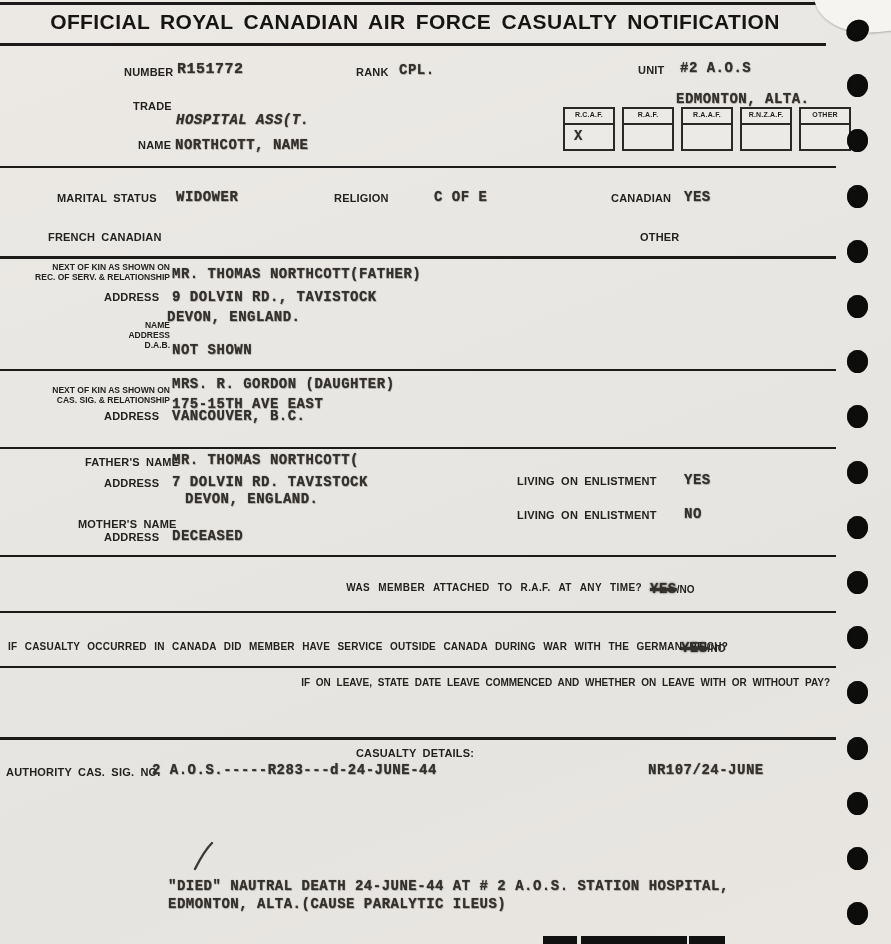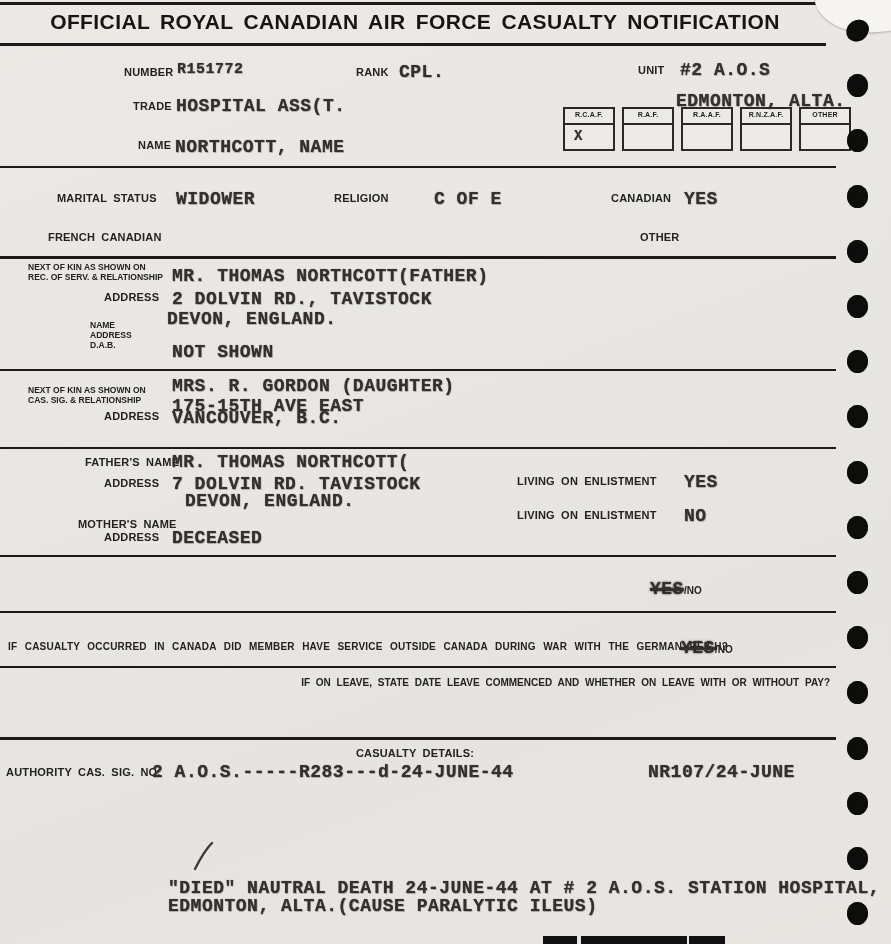--- a/index.html
+++ b/index.html
@@ -3,25 +3,25 @@
 <meta charset="utf-8">
 <style>
   html,body{margin:0;padding:0;background:#555;}
   #paper{
     position:relative;width:891px;height:944px;overflow:hidden;
     background:linear-gradient(160deg,#ece9e5 0%,#e9e7e3 35%,#e6e4e0 70%,#e9e6e2 100%);
     font-family:"Liberation Sans",sans-serif;color:#1e1d1b;
   }
   .rule{position:absolute;left:0;background:#1c1b19;}
   .lbl{position:absolute;font-weight:700;font-size:11px;letter-spacing:.2px;word-spacing:3px;color:#232220;white-space:nowrap;}
-  .lbl-sm{position:absolute;font-weight:700;font-size:8.5px;line-height:10px;color:#232220;text-align:left;white-space:nowrap;}
+  .lbl-sm{position:absolute;font-weight:700;font-size:8.5px;line-height:10px;color:#232220;text-align:right;white-space:nowrap;}
   .q{position:absolute;font-weight:700;font-size:10px;color:#232220;white-space:nowrap;}
   .typed{
     position:absolute;font-family:"Liberation Mono","DejaVu Sans Mono",monospace;
-    font-weight:700;font-size:18px;letter-spacing:.5px;color:#34312d;white-space:nowrap;
+    font-weight:700;font-size:14px;letter-spacing:.5px;color:#34312d;white-space:nowrap;
     text-shadow:0 0 1px rgba(45,42,38,.75), .6px .6px 0 rgba(45,42,38,.25);
   }
   .struck{text-decoration:line-through;text-decoration-thickness:3px;text-shadow:0 0 2px rgba(30,28,25,.95);}
   .boxes{position:absolute;left:563px;top:107px;display:flex;gap:7px;}
   .sbox{width:48px;height:40px;border:2px solid #2a2927;background:rgba(255,255,255,.12);}
   .sbox .bh{height:12px;border-bottom:2px solid #2a2927;font-size:7px;font-weight:700;text-align:center;padding-top:2px;letter-spacing:.2px;}
   .sbox .bv{font-family:"Liberation Mono","DejaVu Sans Mono",monospace;font-weight:700;font-size:14px;color:#34312d;padding:3px 0 0 9px;text-shadow:0 0 1px rgba(45,42,38,.7);}
   .hole{position:absolute;left:847px;width:21px;height:23px;border-radius:50%;background:#0d0d0c;box-shadow:inset 0 0 2px #000;}
   .tear{position:absolute;left:816px;top:-10px;width:86px;height:44px;background:#f6f4f0;border-radius:0 0 10px 60px/0 0 10px 40px;transform:rotate(-6deg);box-shadow:0 1px 2px rgba(0,0,0,.25);}
   .bbar{position:absolute;top:936px;height:10px;background:#111;}
@@ -40,21 +40,21 @@
   <div class="tear"></div>
 
   <div class="lbl" style="left:124px;top:66px;">NUMBER</div>
   <div class="typed" style="left:177px;top:61px;font-size:15px;">R151772</div>
   <div class="lbl" style="left:356px;top:66px;">RANK</div>
   <div class="typed" style="left:399px;top:62px;">CPL.</div>
   <div class="lbl" style="left:638px;top:64px;">UNIT</div>
   <div class="typed" style="left:680px;top:60px;">#2 A.O.S</div>
   <div class="typed" style="left:676px;top:91px;">EDMONTON, ALTA.</div>
   <div class="lbl" style="left:133px;top:100px;">TRADE</div>
-  <div class="typed" style="left:176px;top:96px;">HOSPITAL ASS(T.</div>
+  <div class="typed" style="left:176px;top:112px;font-style:italic;">HOSPITAL ASS(T.</div>
   <div class="lbl" style="left:138px;top:139px;">NAME</div>
   <div class="typed" style="left:175px;top:137px;">NORTHCOTT, NAME</div>
 
   <div class="boxes">
     <div class="sbox">
       <div class="bh">R.C.A.F.</div>
       <div class="bv">X</div>
     </div>
     <div class="sbox">
       <div class="bh">R.A.F.</div>
@@ -86,21 +86,21 @@
   <div class="lbl" style="left:640px;top:231px;">OTHER</div>
 
   <div class="rule" style="top:256px;width:836px;height:3px;"></div>
 
   <div class="lbl-sm" style="left:28px;top:262px;width:142px;">
     <span>NEXT OF KIN AS SHOWN ON</span><br>
     <span>REC. OF SERV. &amp; RELATIONSHIP</span>
   </div>
   <div class="typed" style="left:172px;top:266px;">MR. THOMAS NORTHCOTT(FATHER)</div>
   <div class="lbl" style="left:104px;top:291px;">ADDRESS</div>
-  <div class="typed" style="left:172px;top:289px;">2 DOLVIN RD., TAVISTOCK</div>
+  <div class="typed" style="left:172px;top:289px;">9 DOLVIN RD., TAVISTOCK</div>
   <div class="typed" style="left:167px;top:309px;">DEVON, ENGLAND.</div>
   <div class="lbl-sm" style="left:90px;top:320px;width:80px;">
     <span>NAME</span><br>
     <span>ADDRESS</span><br>
     <span>D.A.B.</span>
   </div>
   <div class="typed" style="left:172px;top:342px;">NOT SHOWN</div>
 
   <div class="rule" style="top:369px;width:836px;height:2px;"></div>
 
@@ -123,20 +123,21 @@
   <div class="lbl" style="left:517px;top:475px;">LIVING ON ENLISTMENT</div>
   <div class="typed" style="left:684px;top:472px;">YES</div>
   <div class="lbl" style="left:78px;top:518px;">MOTHER'S NAME</div>
   <div class="lbl" style="left:517px;top:509px;">LIVING ON ENLISTMENT</div>
   <div class="typed" style="left:684px;top:506px;">NO</div>
   <div class="lbl" style="left:104px;top:531px;">ADDRESS</div>
   <div class="typed" style="left:172px;top:528px;">DECEASED</div>
 
   <div class="rule" style="top:555px;width:836px;height:2px;"></div>
 
+  <div class="q" style="left:290px;top:582px;width:352px;text-align:right;word-spacing:5px;letter-spacing:.4px;">WAS MEMBER ATTACHED TO R.A.F. AT ANY TIME?</div>
   <div style="position:absolute;left:650px;top:579px;">
     <span class="typed struck" style="position:static;">YES</span><span class="q" style="position:static;">/NO</span>
   </div>
 
   <div class="rule" style="top:611px;width:836px;height:2px;"></div>
 
   <div class="q" style="left:8px;top:641px;word-spacing:4.5px;letter-spacing:.2px;text-align:center;">IF CASUALTY OCCURRED IN CANADA DID MEMBER HAVE SERVICE OUTSIDE CANADA DURING WAR WITH THE GERMAN REICH?</div>
   <div style="position:absolute;left:681px;top:638px;">
     <span class="typed struck" style="position:static;">YES</span><span class="q" style="position:static;">/NO</span>
   </div>

